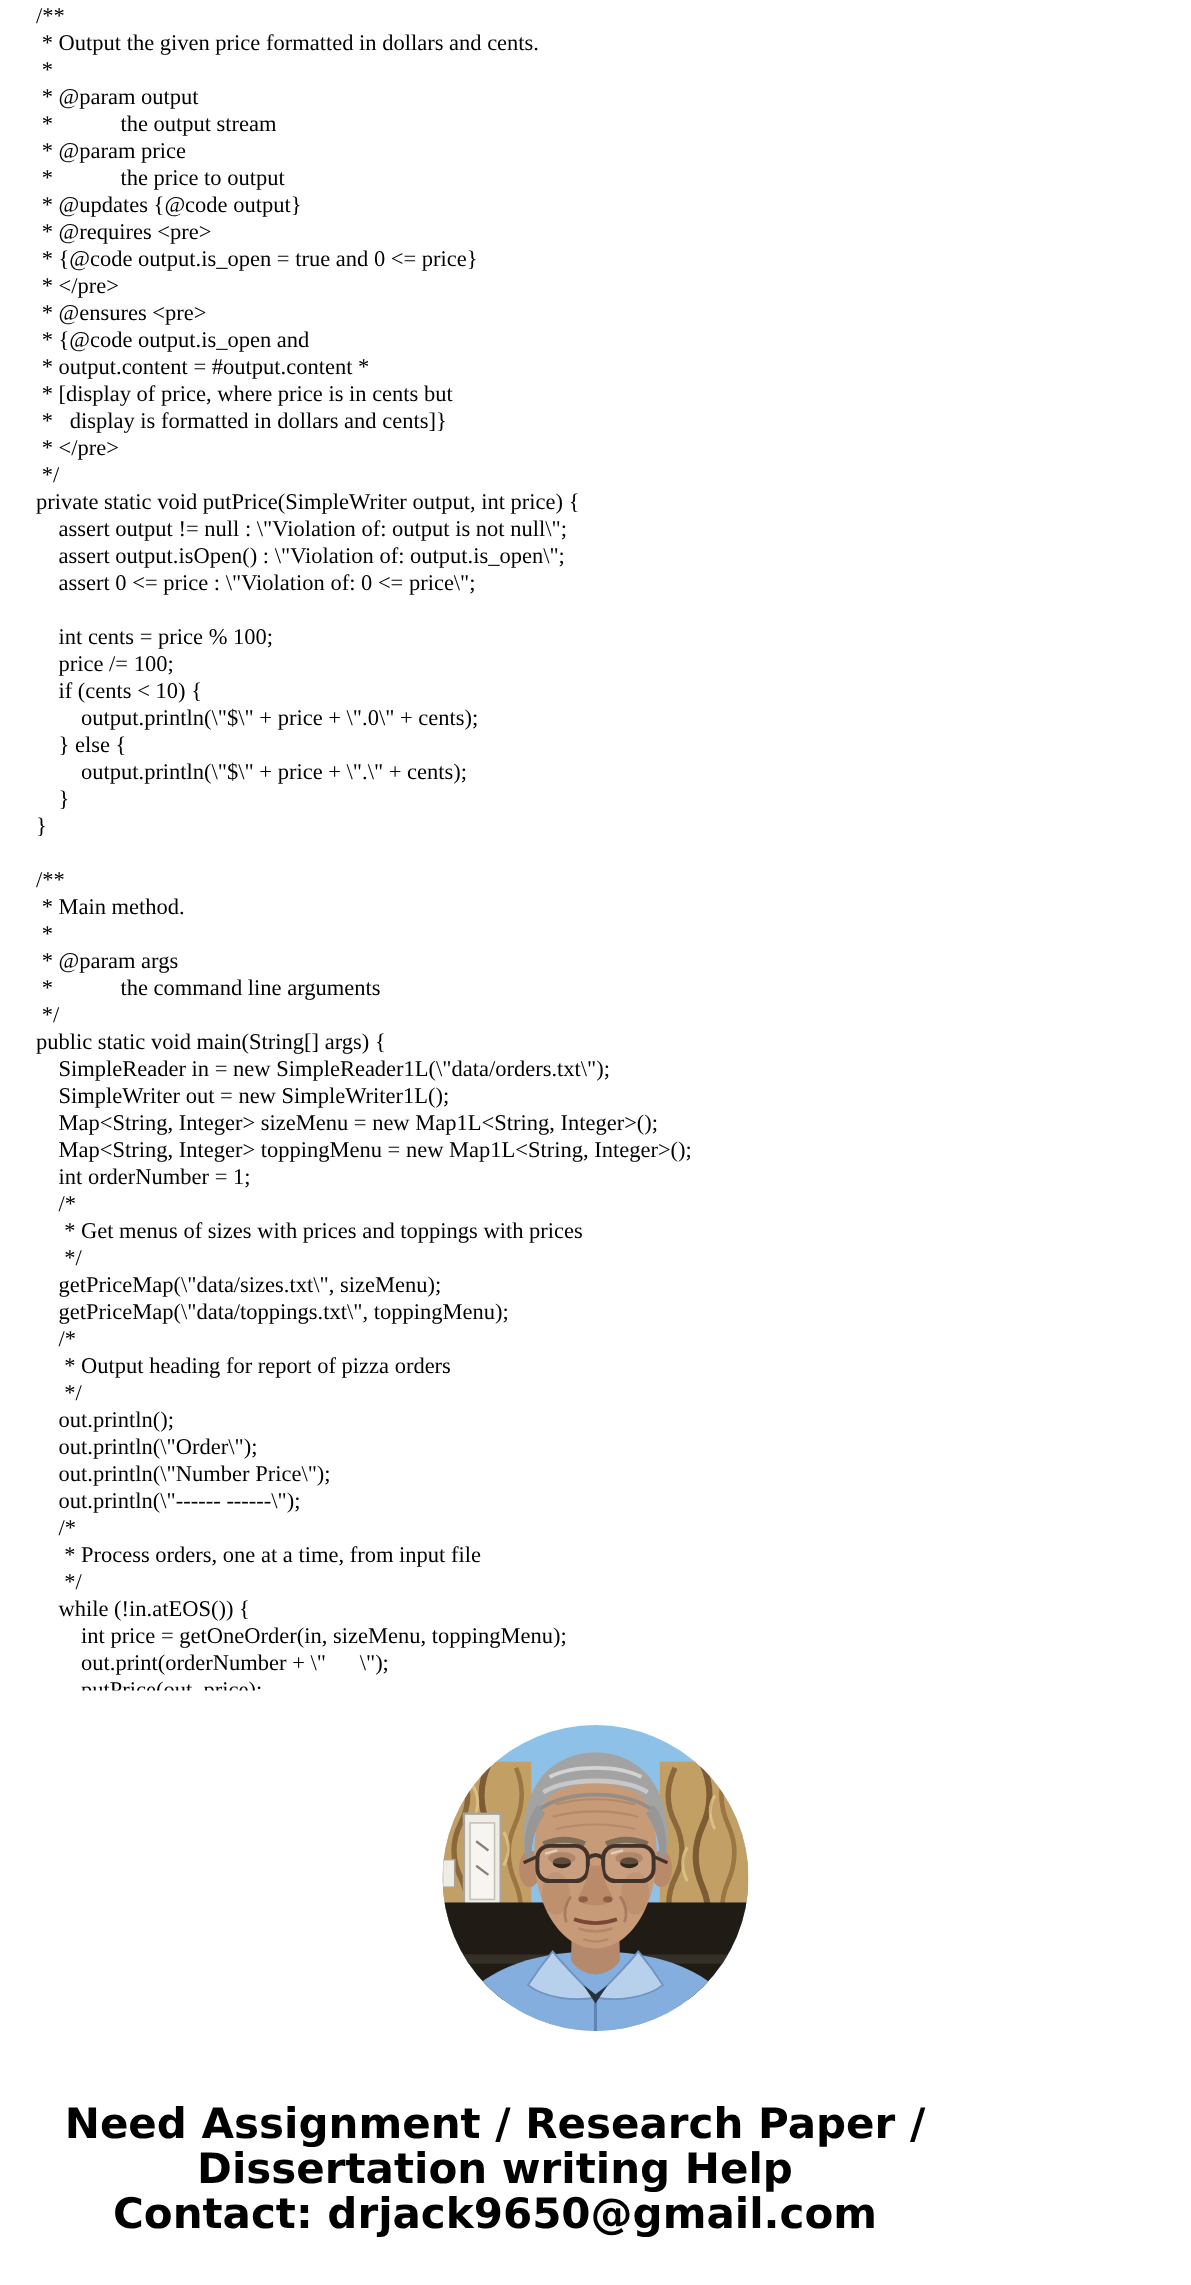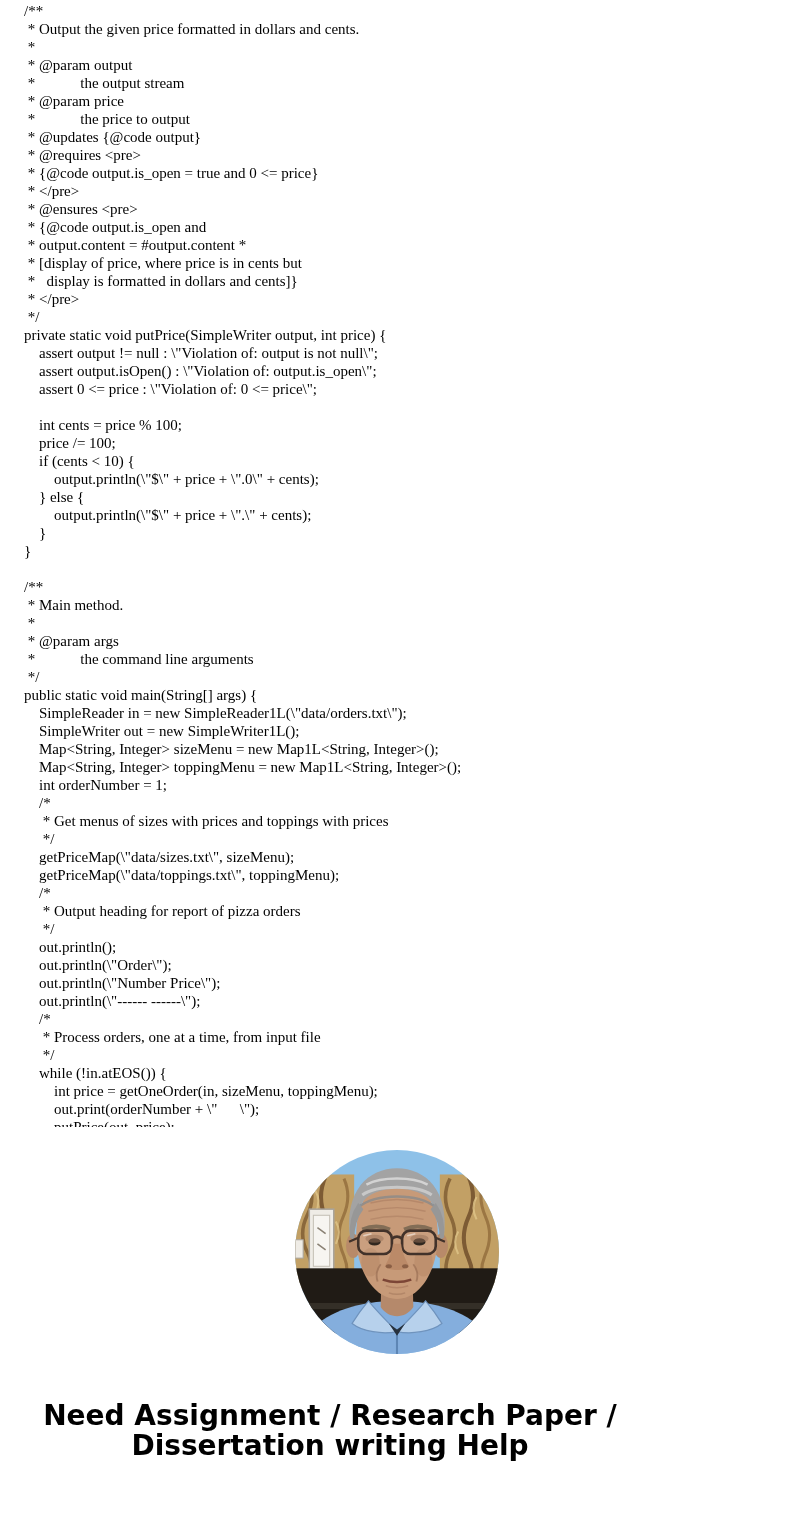--- a/index.html
+++ b/index.html
@@ -219,13 +219,14 @@
     <g>
       <path d="M86,127 Q100,132 114,127" stroke="#7c4636" stroke-width="2.4" fill="none"></path>
       <path d="M89,133 Q100,137 111,133" stroke="#a97a5e" stroke-width="1.6" fill="none" opacity="0.6"></path>
       <path d="M92,140 Q100,143 108,140" stroke="#9a6f54" stroke-width="1.4" fill="none" opacity="0.45"></path>
     </g>
   </svg>
 </div>
 
 <div class="caption">
   <div class="heading">Need Assignment / Research Paper / Dissertation writing Help</div>
+  <div class="contact">Contact: drjack9650@gmail.com</div>
 </div>
 
 </body></html>

